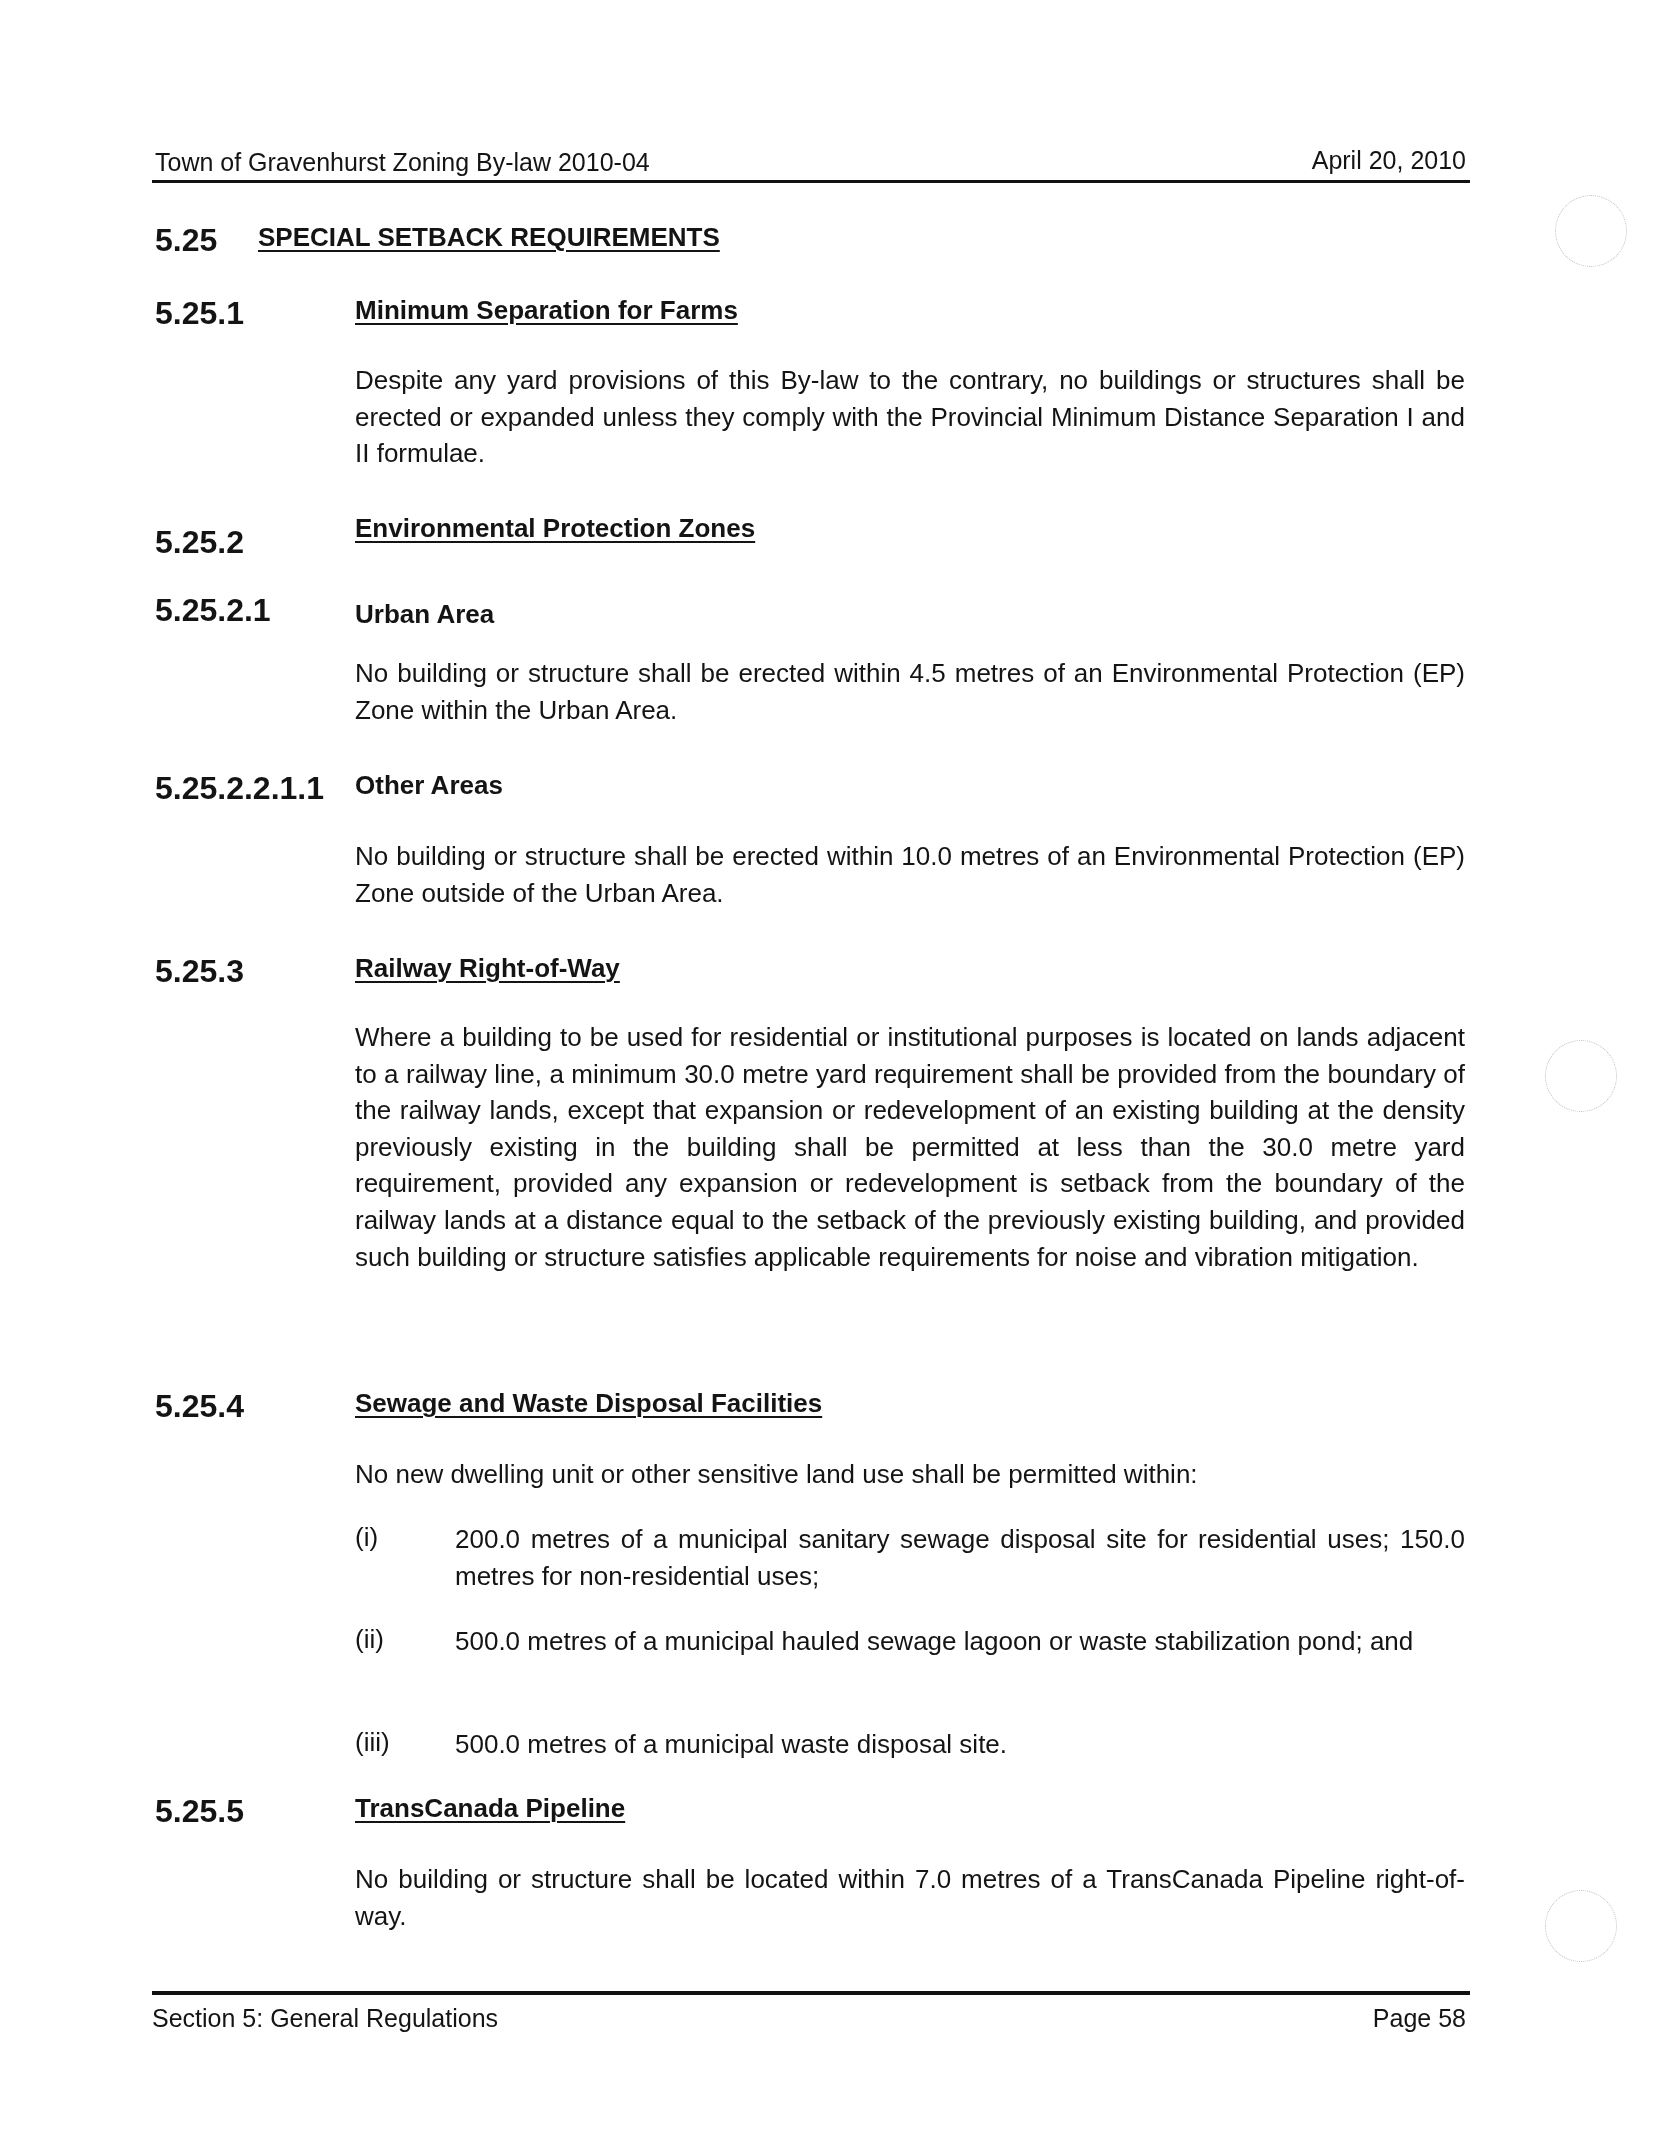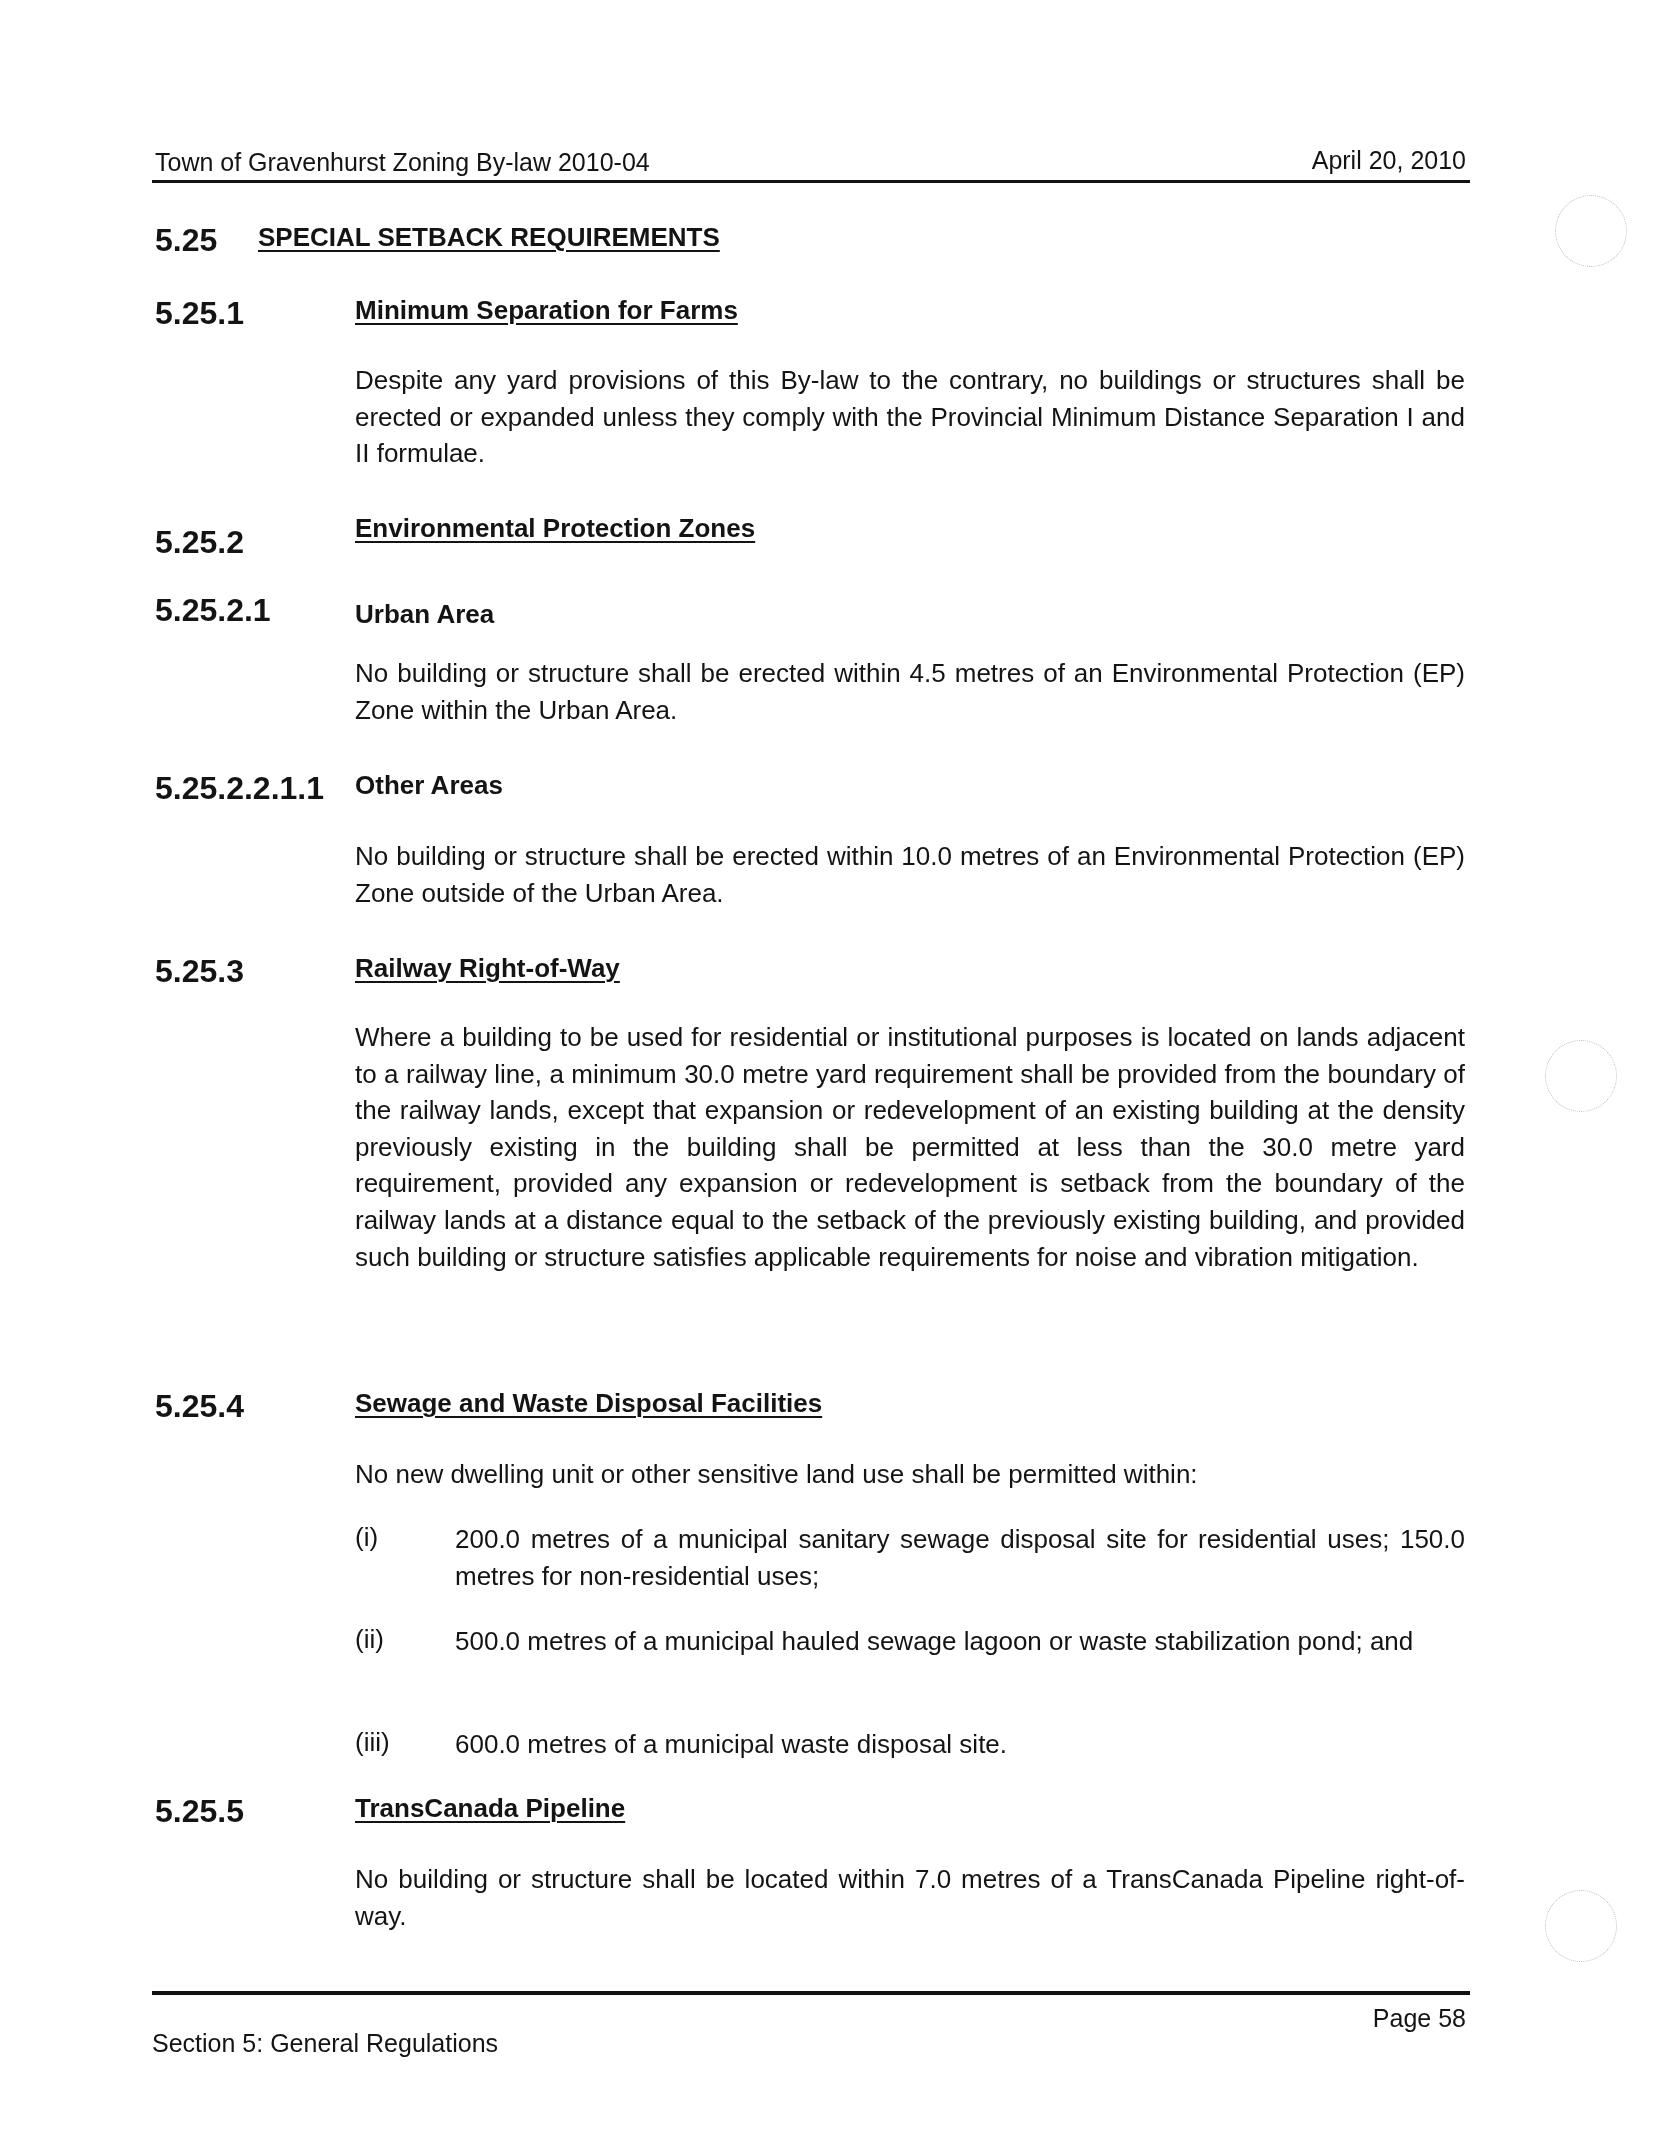--- a/index.html
+++ b/index.html
@@ -47,25 +47,25 @@
 
 <div class="num" style="top:1388px;">5.25.4</div>
 <div class="h u" style="top:1388px;">Sewage and Waste Disposal Facilities</div>
 <div class="para" style="top:1456px;">No new dwelling unit or other sensitive land use shall be permitted within:</div>
 
 <div class="li-mark" style="top:1522px;">(i)</div>
 <div class="li-text" style="top:1521px;">200.0 metres of a municipal sanitary sewage disposal site for residential uses; 150.0 metres for non-residential uses;</div>
 <div class="li-mark" style="top:1624px;">(ii)</div>
 <div class="li-text" style="top:1623px;">500.0 metres of a municipal hauled sewage lagoon or waste stabilization pond; and</div>
 <div class="li-mark" style="top:1727px;">(iii)</div>
-<div class="li-text" style="top:1726px;">600.0 metres of a municipal waste disposal site.</div>
+<div class="li-text" style="top:1726px;">500.0 metres of a municipal waste disposal site.</div>
 
 <div class="num" style="top:1793px;">5.25.5</div>
 <div class="h u" style="top:1793px;">TransCanada Pipeline</div>
 <div class="para" style="top:1861px;">No building or structure shall be located within 7.0 metres of a TransCanada Pipeline right-of-way.</div>
 
 <div class="rule" style="top:1991px;height:4px;"></div>
-<div class="abs hdr" style="left:152px;top:2004px;margin-top:25px;">Section 5:  General Regulations</div>
+<div class="abs hdr" style="left:152px;top:2004px;">Section 5:  General Regulations</div>
 <div class="abs hdr" style="right:198px;top:2004px;">Page 58</div>
 
 <div class="circle" style="left:1555px;top:195px;"></div>
 <div class="circle" style="left:1545px;top:1040px;"></div>
 <div class="circle" style="left:1545px;top:1890px;"></div>
 
 </body></html>

